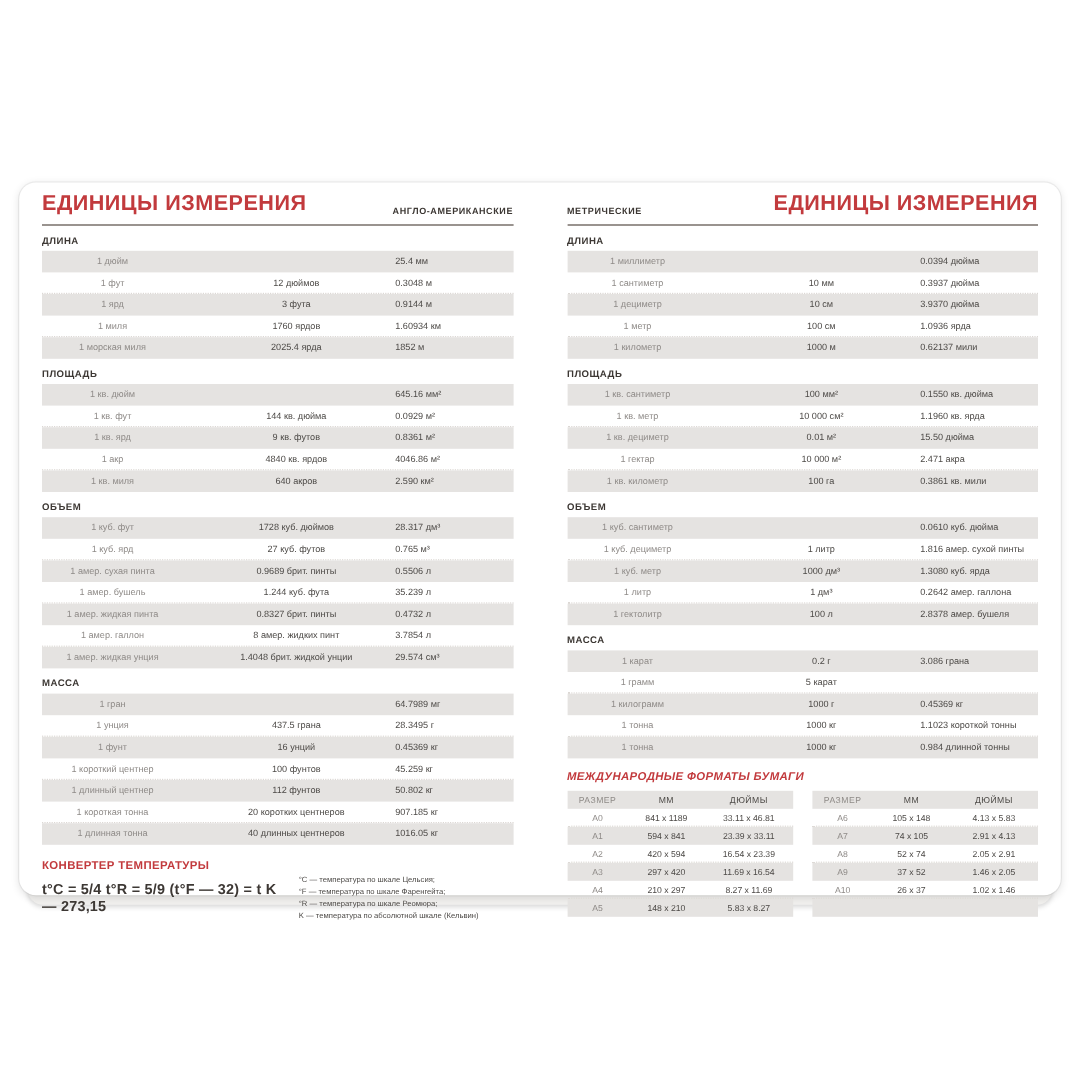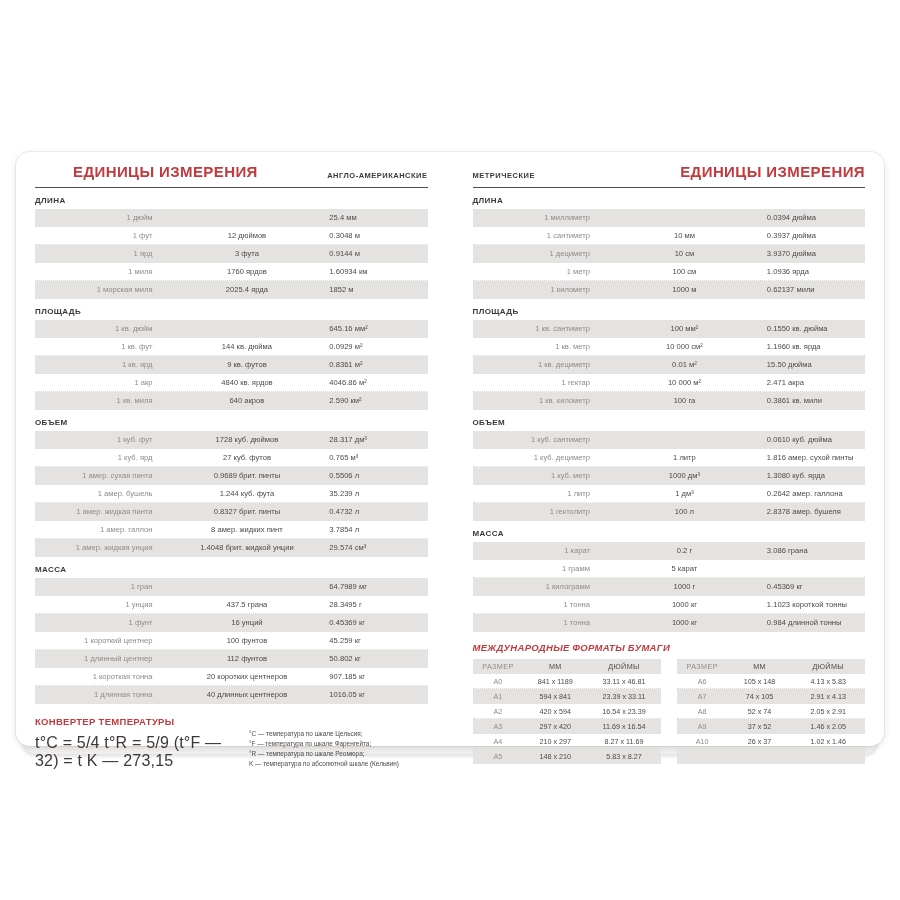--- a/index.html
+++ b/index.html
@@ -15,37 +15,37 @@
     display:flex;box-sizing:border-box;
     padding:10px 19px 0 19px;gap:45px;
   }
   .spread::after{
     content:"";position:absolute;left:7px;right:7px;bottom:-8px;height:14px;
     background:#f2f1ef;border-radius:0 0 13px 13px;z-index:-1;
     box-shadow:0 2px 4px rgba(0,0,0,0.15);
   }
   .page{flex:1;min-width:0;}
   .hdr{display:flex;justify-content:space-between;align-items:flex-end;height:18px;}
-  .hdr-title{color:#c23a3d;font-weight:bold;font-size:15px;letter-spacing:0.4px;margin-left:38px;}
+  .hdr-title{color:#c23a3d;font-weight:bold;font-size:18px;letter-spacing:0.4px;}
   .hdr-sub{color:#3d3834;font-weight:bold;font-size:7.5px;letter-spacing:0.5px;}
   .hdr-rule{border:none;border-top:1.6px solid #574c47;margin:7px 0 0 0;}
   .section{margin-top:8px;}
   .sec-label{color:#3d3834;font-weight:bold;font-size:8px;letter-spacing:0.4px;margin-bottom:4px;}
   .utable .row{
     display:grid;grid-template-columns:33% 42% 25%;height:18px;align-items:center;
     font-size:7.6px;border-bottom:1px dotted #dcd8d4;box-sizing:border-box;
   }
   .utable .row:nth-child(odd){background:#e5e3e1;border-bottom-color:transparent;}
-  .utable .c0{text-align:right;padding-right:12px;color:#8f8b88;}
+  .utable .c0{text-align:center;padding-right:12px;color:#8f8b88;}
   .utable .c1{text-align:center;color:#4d4a47;}
   .utable .c2{text-align:left;color:#4d4a47;}
   .temp{margin-top:12px;display:flex;gap:14px;}
   .temp-left{flex:1.12;}
   .temp-title{color:#c23a3d;font-weight:bold;font-size:9.5px;letter-spacing:0.3px;margin-bottom:7px;}
-  .temp-formula{color:#3d3834;font-weight:400;font-size:16px;letter-spacing:0.2px;}
+  .temp-formula{color:#3d3834;font-weight:700;font-size:12px;letter-spacing:0.2px;}
   .temp-legend{flex:1;padding-top:13px;}
   .temp-legend div{font-size:6.4px;color:#4d4a47;line-height:10px;}
   .paper{margin-top:10px;}
   .paper-title{color:#c23a3d;font-weight:bold;font-size:9.5px;letter-spacing:0.3px;margin-bottom:6px;font-style:italic;}
   .paper-tables{display:flex;gap:16px;}
   .ptable{flex:1;min-width:0;}
   .ptable .phead,.ptable .row{
     display:grid;grid-template-columns:27% 34% 39%;height:15px;align-items:center;
     font-size:7.2px;text-align:center;box-sizing:border-box;
   }

